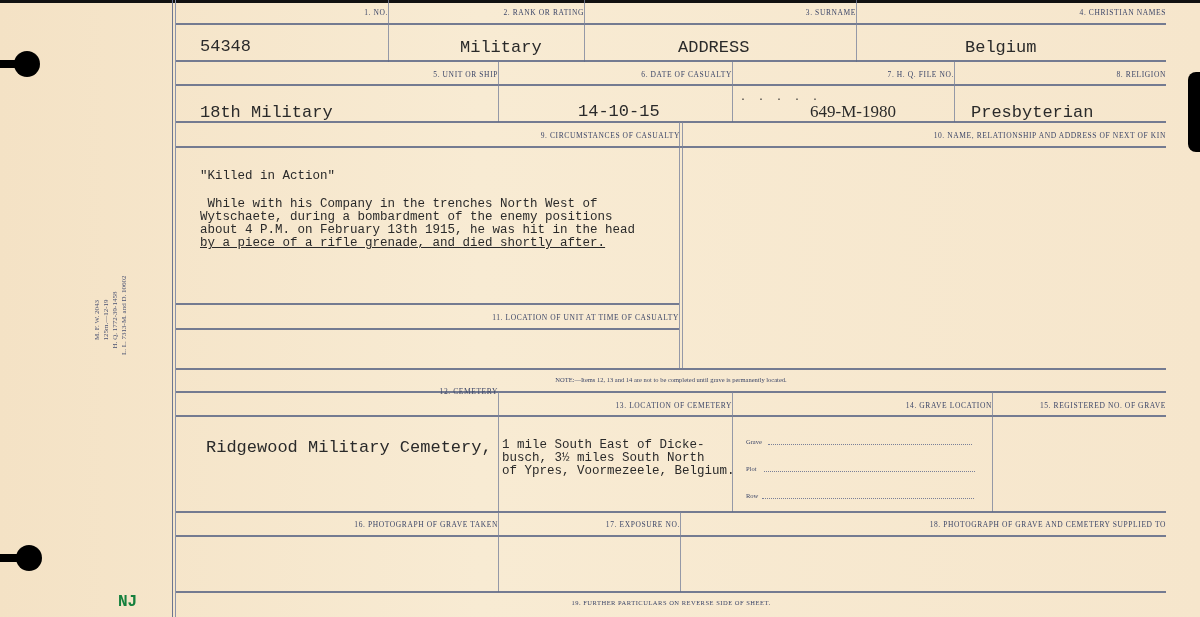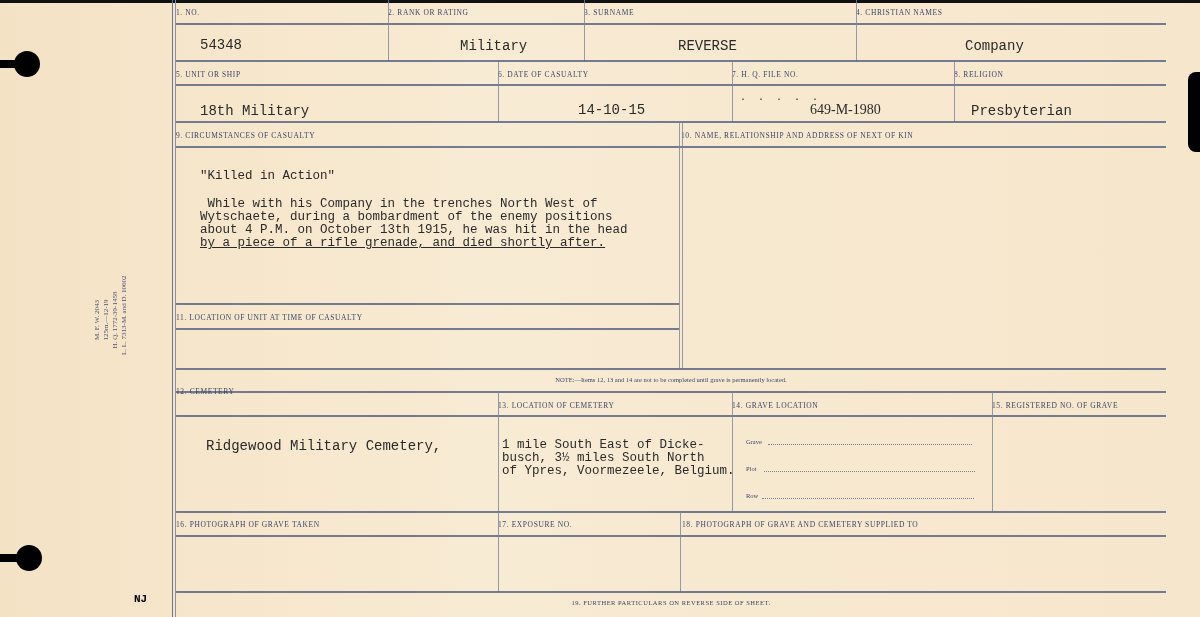--- a/index.html
+++ b/index.html
@@ -15,33 +15,33 @@
   .hole-stem { position:absolute; height:8px; background:#000; left:0; }
   .margin-vline { position:absolute; left:172px; top:0; width:1px; height:617px; background:#6c7590; }
   .margin-vline2 { position:absolute; left:175px; top:0; width:1px; height:617px; background:#8a92a8; }
   .side-text {
     position:absolute; left:108px; top:270px; width:70px; height:100px;
     font-size:7px; line-height:9px; color:#4a5272;
     transform: rotate(-90deg); transform-origin:center;
     text-align:center; white-space:nowrap;
   }
   .side-text div { display:block; }
-  .nj { position:absolute; left:134px; top:593px; font-family:"Liberation Mono", monospace; font-weight:bold; font-size:11px; color:#000000; }
+  .nj { position:absolute; left:118px; top:593px; font-family:"Liberation Mono", monospace; font-weight:bold; font-size:16px; color:#15803d; }
   .rtear { position:absolute; right:0; top:72px; width:12px; height:80px; background:#000; border-radius:8px 0 0 8px; }
 
   .hline { position:absolute; height:2px; background:#5d6786; opacity:.85; }
   .vline { position:absolute; width:1px; background:#7c849c; opacity:.8; }
 
   .label {
     position:absolute; font-size:7.5px; letter-spacing:.6px; text-transform:uppercase;
-    color:#3c4668; text-align:left; white-space:nowrap;
+    color:#3c4668; text-align:right; white-space:nowrap;
   }
   .val {
     position:absolute; font-family:"Liberation Mono", "DejaVu Sans Mono", monospace;
-    font-size:14px; color:#2a2a2a; white-space:nowrap;
+    font-size:17px; color:#2a2a2a; white-space:nowrap;
   }
   .para {
     position:absolute; font-family:"Liberation Mono", "DejaVu Sans Mono", monospace;
     font-size:12.5px; line-height:13.5px; color:#2a2a2a; white-space:pre;
   }
   .note { position:absolute; font-size:6.5px; color:#3c4668; white-space:nowrap; }
   .small-lbl { position:absolute; font-size:6.5px; color:#3c4668; white-space:nowrap; }
   .dots { position:absolute; border-bottom:1px dotted #7a8098; height:0; }
 </style>
 </head>
@@ -66,22 +66,22 @@
 </div>
 <div class="nj">NJ</div>
 
 <div class="label" style="left:176px;top:8px;width:212px;">1. NO.</div>
 <div class="label" style="left:388px;top:8px;width:196px;">2. RANK OR RATING</div>
 <div class="label" style="left:584px;top:8px;width:272px;">3. SURNAME</div>
 <div class="label" style="left:856px;top:8px;width:310px;">4. CHRISTIAN NAMES</div>
 <div class="hline" style="left:176px;top:23px;width:990px;"></div>
 <div class="val" style="left:200px;top:37px;">54348</div>
 <div class="val" style="left:460px;top:38px;">Military</div>
-<div class="val" style="left:678px;top:38px;">REVERSE</div>
-<div class="val" style="left:965px;top:38px;">Company</div>
+<div class="val" style="left:678px;top:38px;">ADDRESS</div>
+<div class="val" style="left:965px;top:38px;">Belgium</div>
 <div class="vline" style="left:388px;top:0;height:62px;"></div>
 <div class="vline" style="left:584px;top:0;height:62px;"></div>
 <div class="vline" style="left:856px;top:0;height:62px;"></div>
 <div class="hline" style="left:176px;top:60px;width:990px;"></div>
 
 <div class="label" style="left:176px;top:70px;width:322px;">5. UNIT OR SHIP</div>
 <div class="label" style="left:498px;top:70px;width:234px;">6. DATE OF CASUALTY</div>
 <div class="label" style="left:732px;top:70px;width:222px;">7. H. Q. FILE NO.</div>
 <div class="label" style="left:954px;top:70px;width:212px;">8. RELIGION</div>
 <div class="hline" style="left:176px;top:84px;width:990px;"></div>
@@ -97,21 +97,21 @@
 
 <div class="label" style="left:176px;top:131px;width:504px;">9. CIRCUMSTANCES OF CASUALTY</div>
 <div class="label" style="left:681px;top:131px;width:485px;">10. NAME, RELATIONSHIP AND ADDRESS OF NEXT OF KIN</div>
 <div class="hline" style="left:176px;top:146px;width:990px;"></div>
 <div class="vline" style="left:679px;top:122px;height:246px;"></div>
 <div class="vline" style="left:682px;top:122px;height:246px;"></div>
 
 <div class="para" style="left:200px;top:170px;">"Killed in Action"</div>
 <div class="para" style="left:200px;top:198px;"> While with his Company in the trenches North West of</div>
 <div class="para" style="left:200px;top:211px;">Wytschaete, during a bombardment of the enemy positions</div>
-<div class="para" style="left:200px;top:224px;">about 4 P.M. on October 13th 1915, he was hit in the head</div>
+<div class="para" style="left:200px;top:224px;">about 4 P.M. on February 13th 1915, he was hit in the head</div>
 <div class="para" style="left:200px;top:237px;text-decoration:underline;">by a piece of a rifle grenade, and died shortly after.</div>
 
 <div class="hline" style="left:176px;top:303px;width:503px;"></div>
 <div class="label" style="left:176px;top:313px;width:503px;">11. LOCATION OF UNIT AT TIME OF CASUALTY</div>
 <div class="hline" style="left:176px;top:328px;width:503px;"></div>
 <div class="hline" style="left:176px;top:368px;width:990px;"></div>
 
 <div class="note" style="left:176px;top:376px;width:990px;text-align:center;">NOTE:—Items 12, 13 and 14 are not to be completed until grave is permanently located.</div>
 <div class="hline" style="left:176px;top:391px;width:990px;"></div>
 

